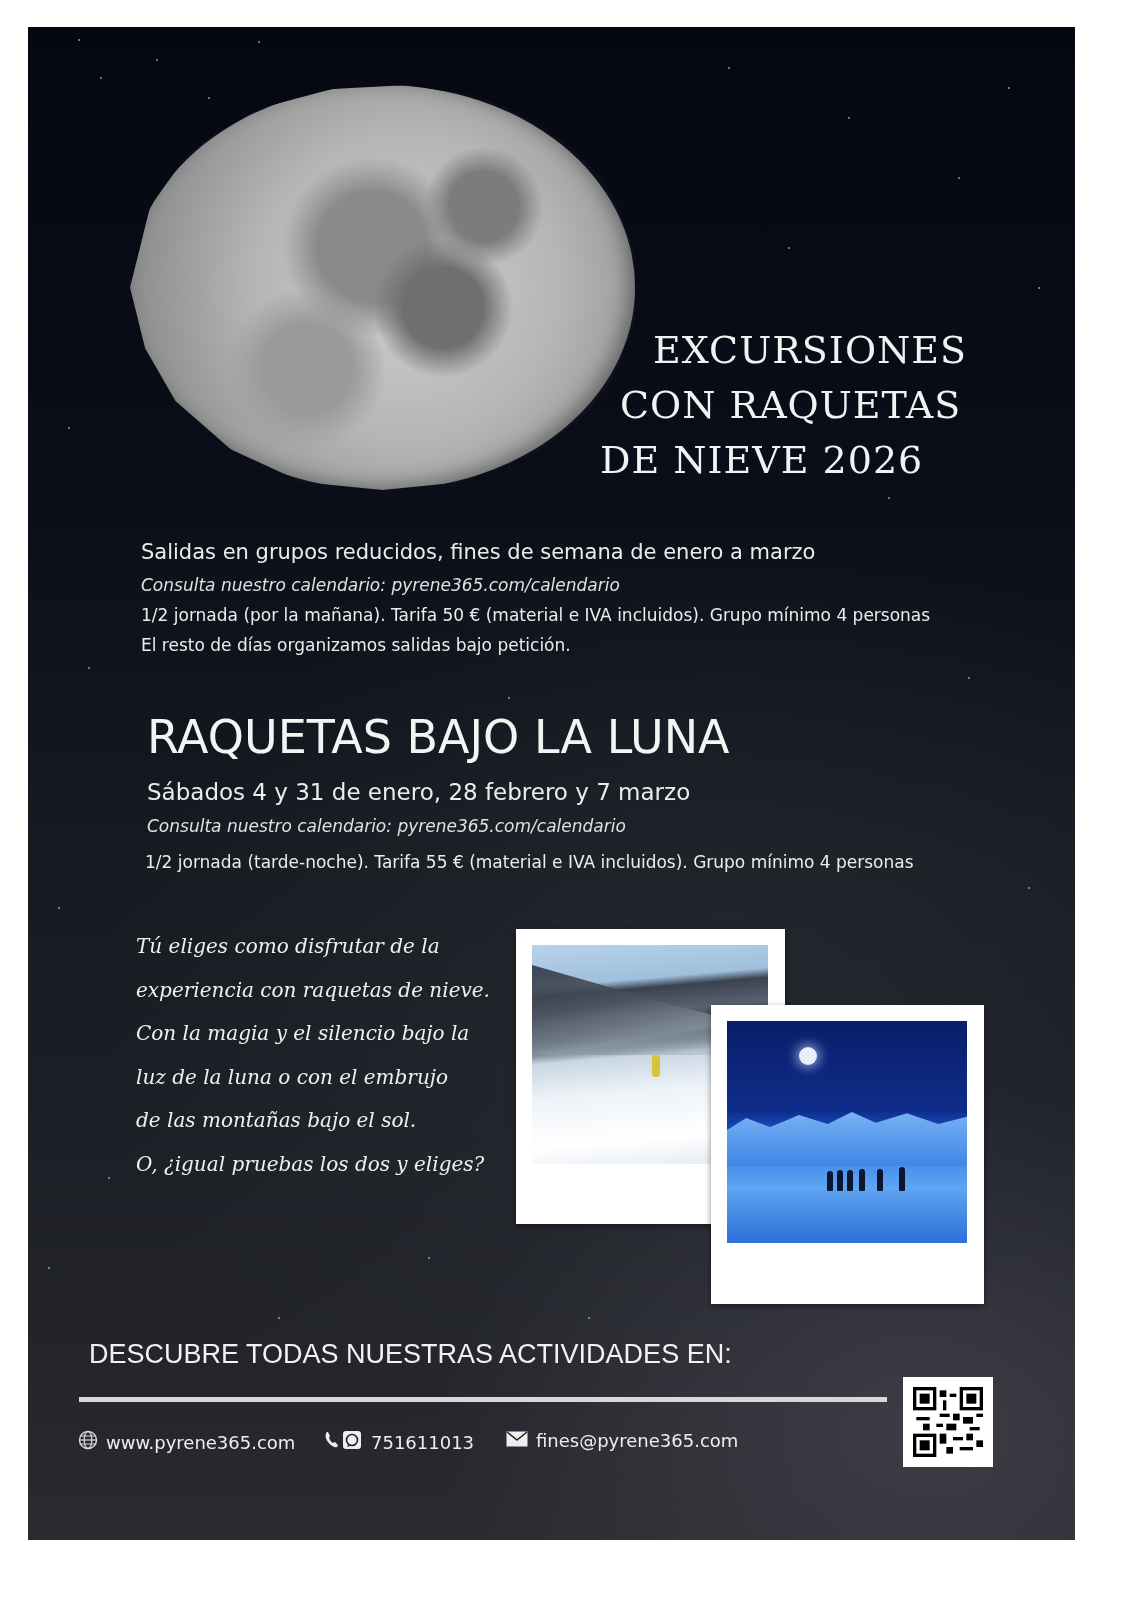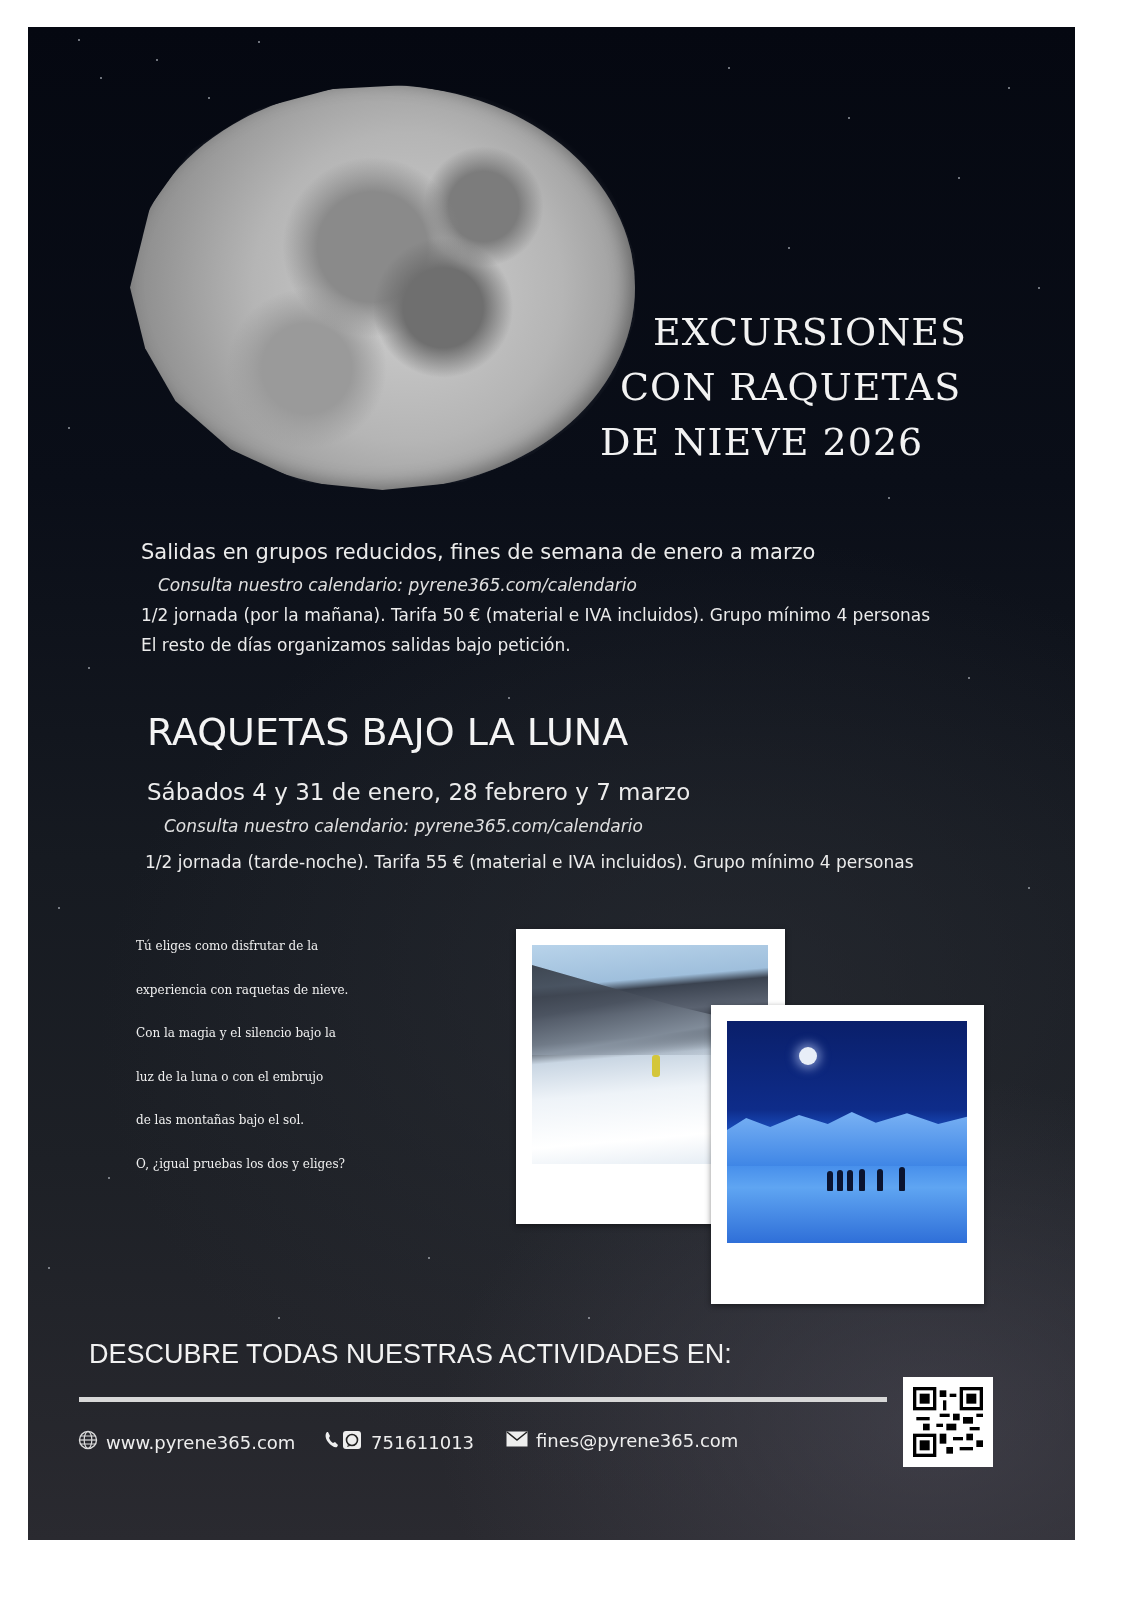--- a/index.html
+++ b/index.html
@@ -15,31 +15,31 @@
   .moon{position:absolute;left:102px;top:58px;width:505px;height:405px;border-radius:50%;
     background:
       radial-gradient(circle at 62% 55%, #6f6f6f 0 40px, rgba(0,0,0,0) 70px),
       radial-gradient(circle at 48% 40%, #8a8a8a 0 55px, rgba(0,0,0,0) 90px),
       radial-gradient(circle at 70% 30%, #7c7c7c 0 35px, rgba(0,0,0,0) 60px),
       radial-gradient(circle at 35% 70%, #9a9a9a 0 45px, rgba(0,0,0,0) 80px),
       radial-gradient(circle at 55% 50%, #cfcfcf 0%, #b5b5b5 45%, #8d8d8d 80%, #5f5f5f 100%);
     box-shadow: inset -6px -4px 18px rgba(0,0,0,0.35), 0 0 10px rgba(255,255,255,0.08);
     clip-path: polygon(0% 50%, 4% 30%, 12% 16%, 25% 6%, 40% 1%, 55% 0%, 70% 3%, 82% 9%, 90% 16%, 96% 28%, 100% 42%, 100% 58%, 96% 72%, 90% 82%, 80% 91%, 66% 98%, 50% 100%, 34% 98%, 20% 90%, 9% 78%, 3% 65%);
   }
-  .title{position:absolute;font-family:"DejaVu Serif","Liberation Serif",serif;color:#f2f2f2;font-size:38px;letter-spacing:1px;white-space:nowrap;}
+  .title{position:absolute;font-family:"DejaVu Serif","Liberation Serif",serif;color:#f2f2f2;font-size:38px;letter-spacing:1px;white-space:nowrap;margin-top:18px;}
   .t1{left:625px;top:283px;}
   .t2{left:592px;top:338px;}
   .t3{left:572px;top:393px;}
   .txt{position:absolute;color:#ececec;white-space:nowrap;font-family:"DejaVu Sans",sans-serif;}
   .lead{font-size:21px;}
-  .it{font-style:italic;font-size:17px;color:#e0e0e0;margin-left:17px;}
+  .it{font-style:italic;font-size:17px;color:#e0e0e0;}
   .sm{font-size:17px;text-align:right;}
-  .h2{font-size:38px;color:#f4f4f4;}
+  .h2{font-size:46px;color:#f4f4f4;}
   .date{font-size:23px;}
-  .script{position:absolute;left:108px;top:898px;width:380px;font-family:"DejaVu Serif",serif;color:#f0f0f0;font-size:12px;line-height:43.5px;}
+  .script{position:absolute;left:108px;top:898px;width:380px;font-family:"DejaVu Serif",serif;font-style:italic;color:#f0f0f0;font-size:20px;line-height:43.5px;}
   .script div{white-space:nowrap;}
   .polaroid{position:absolute;background:#ffffff;box-shadow:0 2px 6px rgba(0,0,0,0.45);}
   .p1{left:488px;top:902px;width:269px;height:295px;}
   .p2{left:683px;top:978px;width:273px;height:299px;}
   .photo{position:absolute;overflow:hidden;}
   .p1 .photo{left:16px;top:16px;width:236px;height:219px;
     background:
       linear-gradient(160deg, rgba(0,0,0,0) 55%, rgba(0,0,0,0) 100%),
       linear-gradient(175deg,#b8d3ea 0%,#9fbfdc 18%,#3b4350 22%,#5a6270 32%,#2d333d 42%,#c9d6e3 50%,#eef3f8 65%,#ffffff 85%,#e3ebf3 100%);}
   .p1 .ridge{position:absolute;left:0;top:20px;width:236px;height:90px;background:linear-gradient(170deg,#2a2f38 0%,#4b5360 40%,#8e9aa8 70%,rgba(255,255,255,0) 100%);clip-path:polygon(0 0,60% 45%,100% 70%,100% 100%,0 100%);opacity:.85;}

